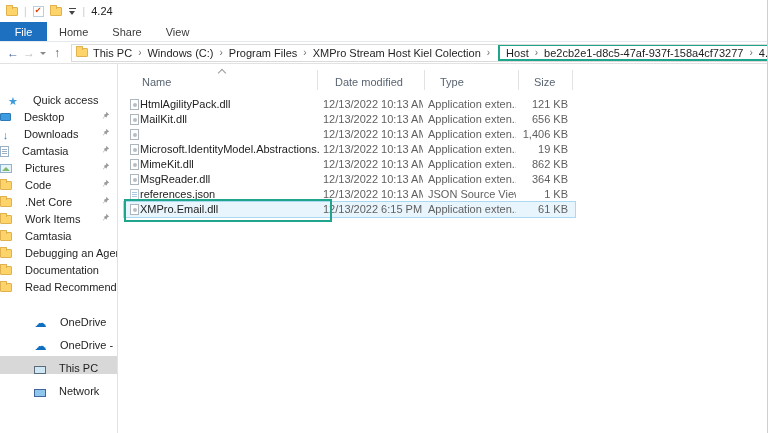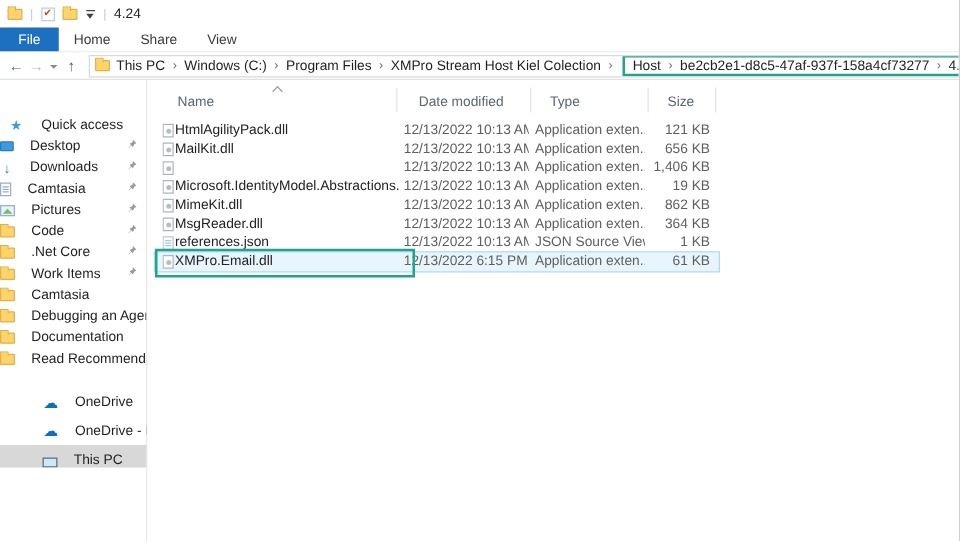--- a/index.html
+++ b/index.html
@@ -241,20 +241,25 @@
     <span class="side-label">OneDrive - Personal</span>
 
   </div>
 
   <div class="side-item lvl2 sel" style="top: 292px;">
     <span class="icn side-icon icn-pc"></span>
     <span class="side-label">This PC</span>
 
   </div>
 
+  <div class="side-item lvl2" style="top: 315px;">
+    <span class="icn side-icon icn-network"></span>
+    <span class="side-label">Network</span>
+
+  </div>
 </div>
 
   <div class="main">
     <span class="sort-caret"></span>
     <div class="hdr-cell" style="left:12px">Name</div>
     <div class="hdr-cell" style="left:205px">Date modified</div>
     <div class="hdr-cell" style="left:310px">Type</div>
     <div class="hdr-cell" style="left:404px">Size</div>
     <div class="hdr-sep" style="left:199px"></div>
     <div class="hdr-sep" style="left:306px"></div>

